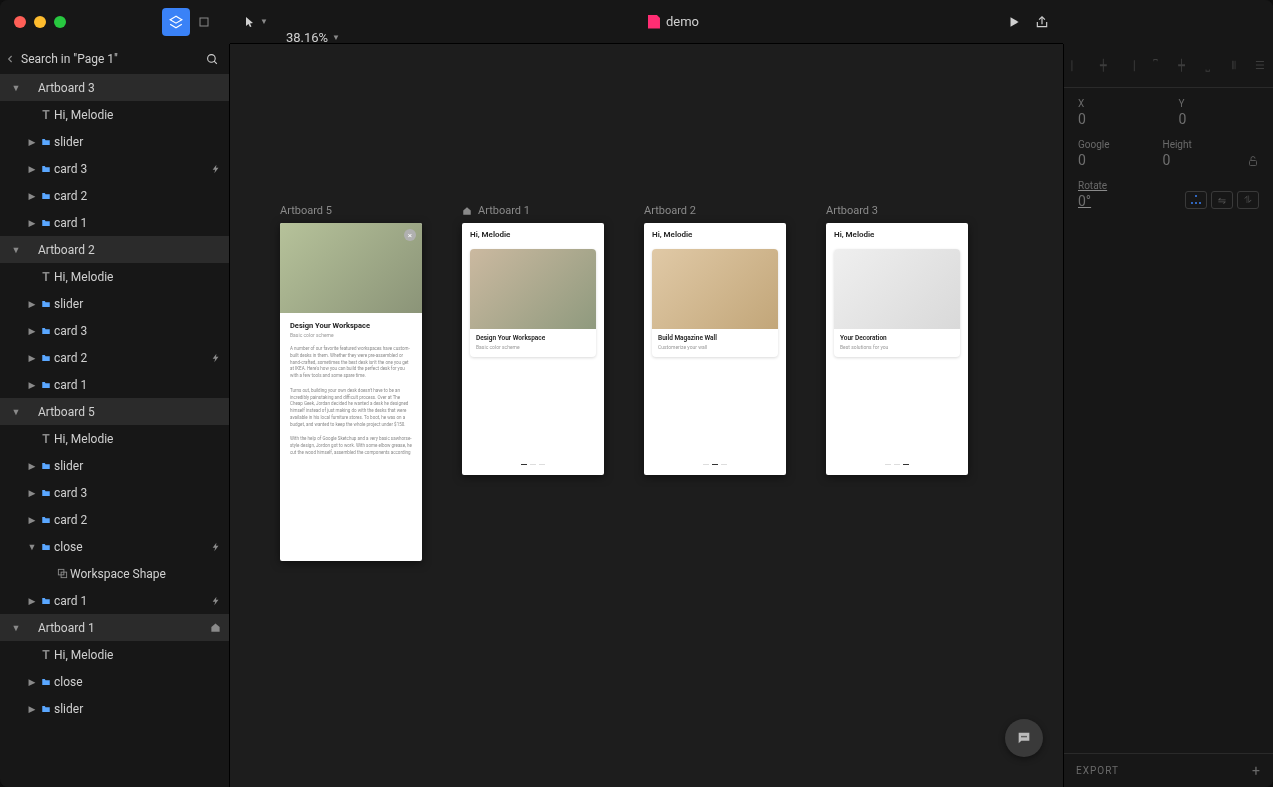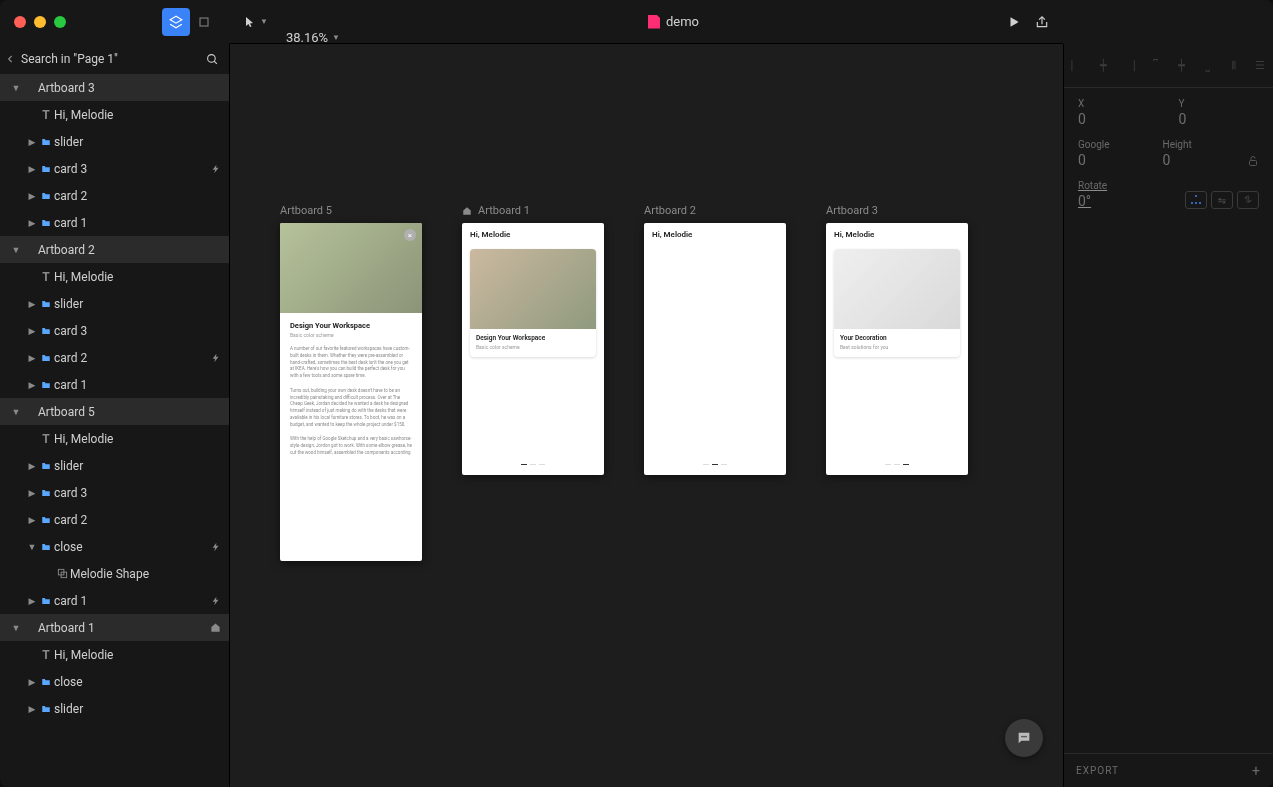--- a/index.html
+++ b/index.html
@@ -452,21 +452,21 @@
             </span>
           </div>
           <div class="layer-row indent-2">
             <span class="disclosure"></span>
             <span class="icon">
               <svg width="11" height="11" viewBox="0 0 24 24" fill="none" stroke="currentColor" stroke-width="2">
                 <rect x="3" y="3" width="12" height="12"></rect>
                 <rect x="9" y="9" width="12" height="12"></rect>
               </svg>
             </span>
-            <span class="label">Melodie Shape</span>
+            <span class="label">Workspace Shape</span>
           </div>
           <div class="layer-row indent-1">
             <span class="disclosure">▶</span>
             <span class="icon folder">
               <svg width="12" height="10" viewBox="0 0 24 24" fill="currentColor">
                 <path d="M3 5h6l2 3h10v11H3z"></path>
               </svg>
             </span>
             <span class="label">card 1</span>
             <span class="trailing">
@@ -555,20 +555,27 @@
                 </div>
               </div>
             </div>
             <div class="ab-col">
               <div class="ab-label">
                 <span>Artboard 2</span>
               </div>
               <div class="artboard ab-rel">
                 <div class="ab-pad">
                   <div class="ab-greet">Hi, Melodie</div>
+                </div>
+                <div class="card-inner">
+                  <div class="card-img b"></div>
+                  <div class="card-body">
+                    <div class="card-title">Build Magazine Wall</div>
+                    <div class="card-sub">Customerize your wall</div>
+                  </div>
                 </div>
                 <div class="dots-row">
                   <span class="dot "></span>
                   <span class="dot on"></span>
                   <span class="dot "></span>
                 </div>
               </div>
             </div>
             <div class="ab-col">
               <div class="ab-label">

